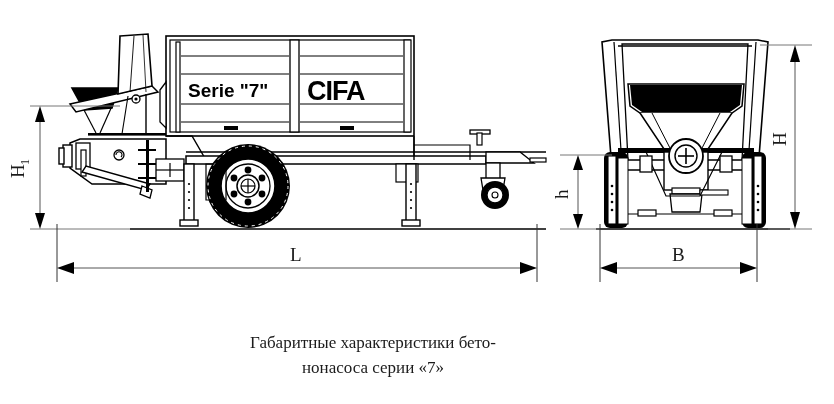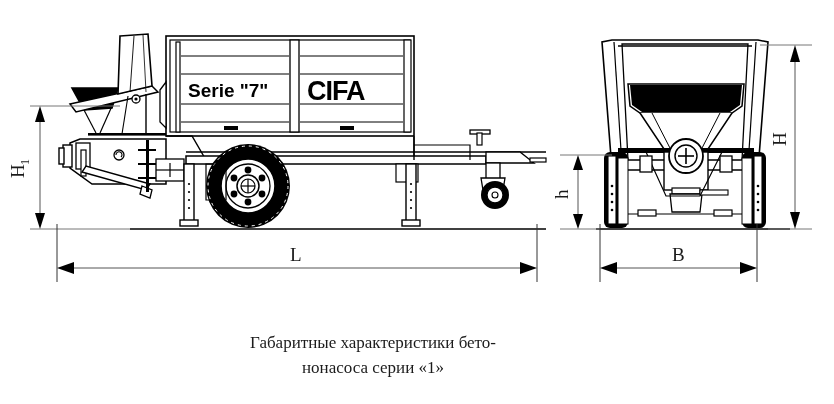--- a/index.html
+++ b/index.html
@@ -257,14 +257,14 @@
       <line x1="604" y1="268" x2="753" y2="268" stroke="#555" stroke-width="1"></line>
       <polygon points="600,268 617,262 617,274" fill="#000"></polygon>
       <polygon points="757,268 740,262 740,274" fill="#000"></polygon>
       <text class="dimlabel" x="672" y="261">B</text>
     </g>
   </g>
 </svg>
 
 <div class="caption">
   <div>Габаритные характеристики бето-</div>
-  <div>нонасоса серии «1»</div>
+  <div>нонасоса серии «7»</div>
 </div>
 
 </body></html>

